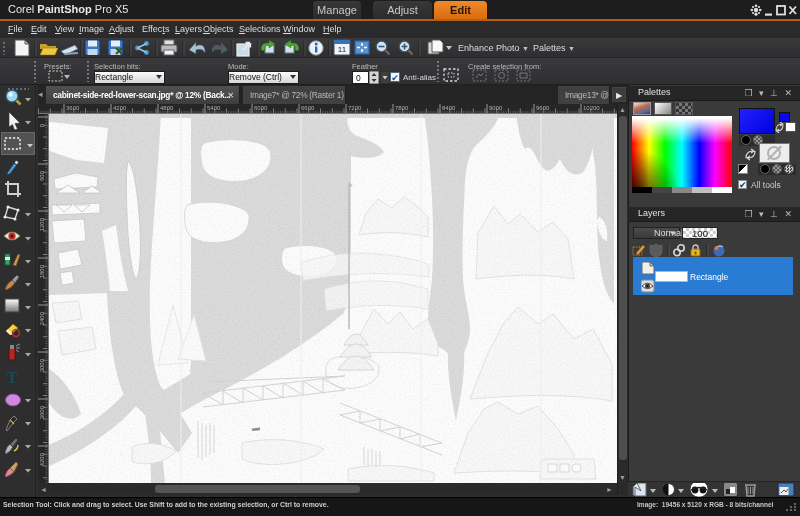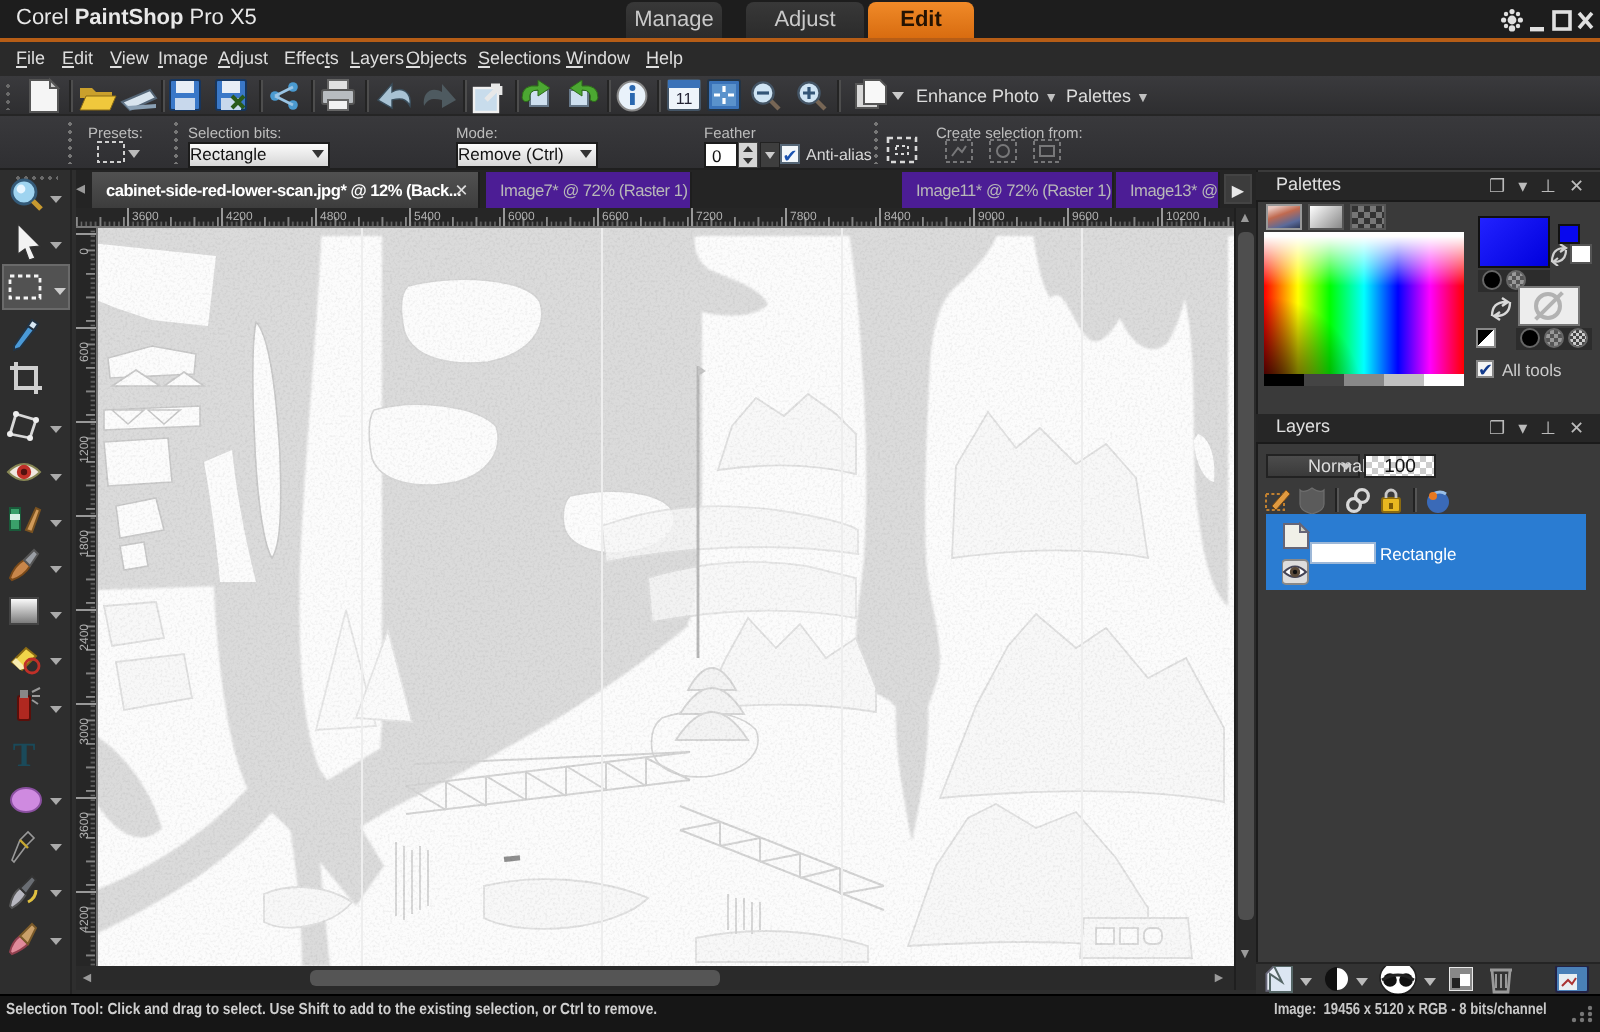--- a/index.html
+++ b/index.html
@@ -24,21 +24,21 @@
 #optbar{left:0;top:58px;width:800px;height:27px;background:linear-gradient(#39393c,#2f2f32);border-bottom:1px solid #1f1f1f}
 .olabel{top:62px;font-size:7.5px;color:#bdbdbd}
 .combo{top:71px;height:13px;background:linear-gradient(#fbfbfb,#d6d6d6);border:1px solid #1c1c1c;font-size:8.5px;color:#111;line-height:11px;padding-left:0}
 .combo .ar{position:absolute;right:2px;top:3px;width:0;height:0;border-left:3.5px solid transparent;border-right:3.5px solid transparent;border-top:4px solid #333}
 .dotsep{top:60px;width:2px;height:22px;background-image:radial-gradient(circle,#777 40%,transparent 42%);background-size:2px 4px;background-repeat:repeat-y}
 
 #tools{left:0;top:85px;width:36px;height:412px;background:#2e2e2e;border-right:1px solid #232323}
 #selbox{left:1px;top:132px;width:34px;height:23px;background:#525252;border:1px solid #6a6a6a}
 
 #tabbar{left:38px;top:85px;width:592px;height:19px;background:#242424}
-.dtab{top:86px;height:18px;font-size:8.3px;letter-spacing:-0.25px;color:#b8b8b8;background:#4c1d95;border-right:1px solid #1e1e1e;line-height:18px;white-space:nowrap;overflow:hidden}
+.dtab{top:86px;height:18px;font-size:8.3px;letter-spacing:-0.25px;color:#b8b8b8;background:#404040;border-right:1px solid #1e1e1e;line-height:18px;white-space:nowrap;overflow:hidden}
 #dtab0{background:linear-gradient(#515151,#3d3d3d);color:#fff;font-weight:bold}
 #hruler{left:38px;top:104px;width:579px;height:9px;background:#262626}
 #vruler{left:38px;top:113px;width:10px;height:370px;background:#262626}
 #canvas{left:48px;top:113px;width:569px;height:370px;background:#fdfdfd}
 #vsb{left:617px;top:104px;width:11px;height:391px;background:#2a2a2a;border-left:1px solid #1f1f1f}
 #vsbthumb{left:618.5px;top:116px;width:8px;height:344px;background:#4e4e4e;border-radius:3px}
 #hsb{left:38px;top:483px;width:579px;height:12px;background:#2a2a2a}
 #hsbthumb{left:155px;top:485px;width:205px;height:8px;background:#555;border-radius:3px}
 .sbarrow{color:#9a9a9a;font-size:7px;line-height:11px}
 
@@ -403,21 +403,20 @@
         <path d="M25 360 l6 0 -3 3.5 z"></path>
   <path d="M25 384 l6 0 -3 3.5 z"></path>
  </g>
  <path d="M27 59 l6 0 -3 3.5 z" fill="#ccc"></path>
 </svg>
 
 
 <div class="abs" id="tabbar"></div>
 <div class="abs dtab" id="dtab0" style="left:46px;width:194px;padding-left:7px">cabinet-side-red-lower-scan.jpg* @ 12% (Back...<span style="position:absolute;right:5px;font-weight:normal;color:#ddd">✕</span></div>
 <div class="abs dtab" style="left:243px;width:103px;padding-left:7px">Image7* @ 72% (Raster 1)</div>
-<div class="abs dtab" style="left:451px;width:106px;padding-left:7px">Image11* @ 72% (Raster 1)</div>
 <div class="abs dtab" style="left:558px;width:52px;padding-left:7px">Image13* @ 72% ...</div>
 <div class="abs" style="left:38px;top:87px;width:8px;height:15px;color:#999;font-size:9px;line-height:15px">◂</div>
 <div class="abs" style="left:612px;top:87px;width:14px;height:15px;background:#3c3c3c;color:#e8e8e8;font-size:8px;line-height:15px;text-align:center;border:1px solid #444">▶</div>
 
 
 <div class="abs" id="hruler"></div>
 <div class="abs" id="vruler"></div>
 <svg class="abs" style="left:38px;top:104px" width="579" height="9">
  <defs>
         <pattern id="ht" width="11.75" height="9" patternUnits="userSpaceOnUse">

